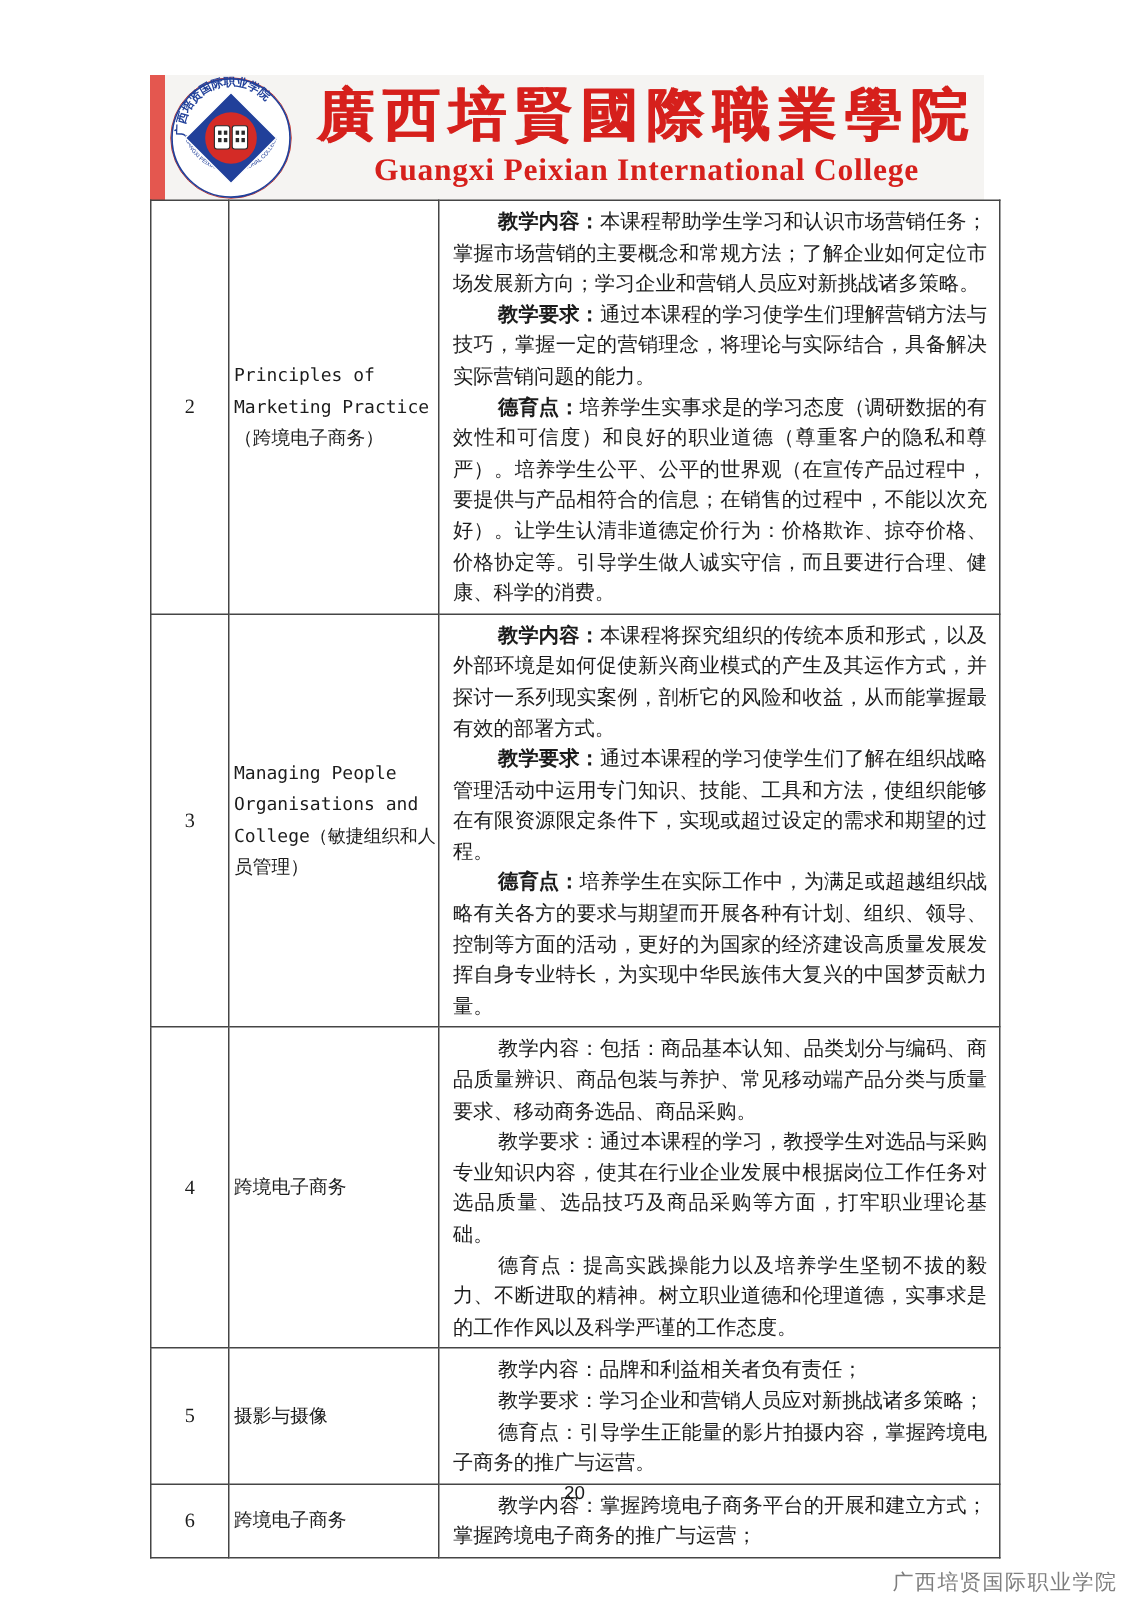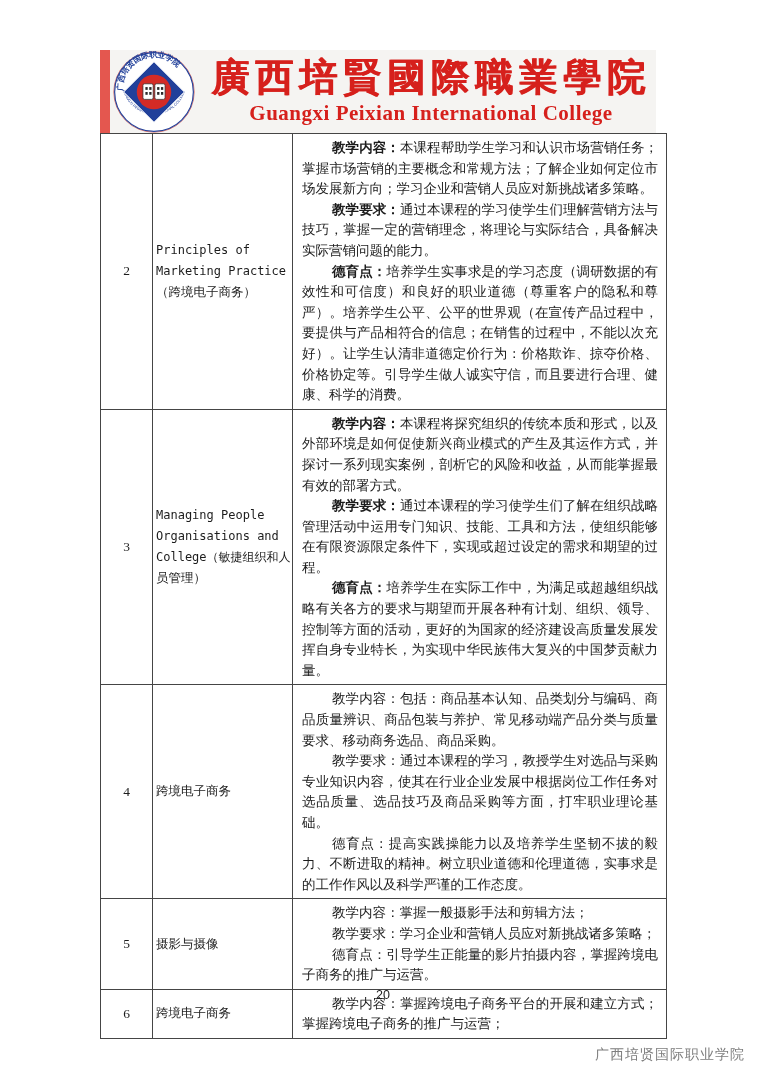--- a/index.html
+++ b/index.html
@@ -167,21 +167,21 @@
             <p><span class="p-label">教学要求：</span><span>通过本课程的学习，教授学生对选品与采购专业知识内容，使其在行业企业发展中根据岗位工作任务对选品质量、选品技巧及商品采购等方面，打牢职业理论基础。</span></p>
             <p><span class="p-label">德育点：</span><span>提高实践操能力以及培养学生坚韧不拔的毅力、不断进取的精神。树立职业道德和伦理道德，实事求是的工作作风以及科学严谨的工作态度。</span></p>
           </td>
         </tr>
         <tr style="height: 81px;">
           <td class="col-num">5</td>
           <td class="col-course">
             <div class="course-line">摄影与摄像</div>
           </td>
           <td class="col-content">
-            <p><span class="p-label">教学内容：</span><span>掌握一般摄影手法和剪辑方法；</span></p>
+            <p><span class="p-label">教学内容：</span><span>品牌和利益相关者负有责任；</span></p>
             <p><span class="p-label">教学要求：</span><span>学习企业和营销人员应对新挑战诸多策略；</span></p>
             <p><span class="p-label">德育点：</span><span>引导学生正能量的影片拍摄内容，掌握跨境电子商务的推广与运营。</span></p>
           </td>
         </tr>
         <tr style="height: 43px;">
           <td class="col-num">6</td>
           <td class="col-course">
             <div class="course-line">跨境电子商务</div>
           </td>
           <td class="col-content">

